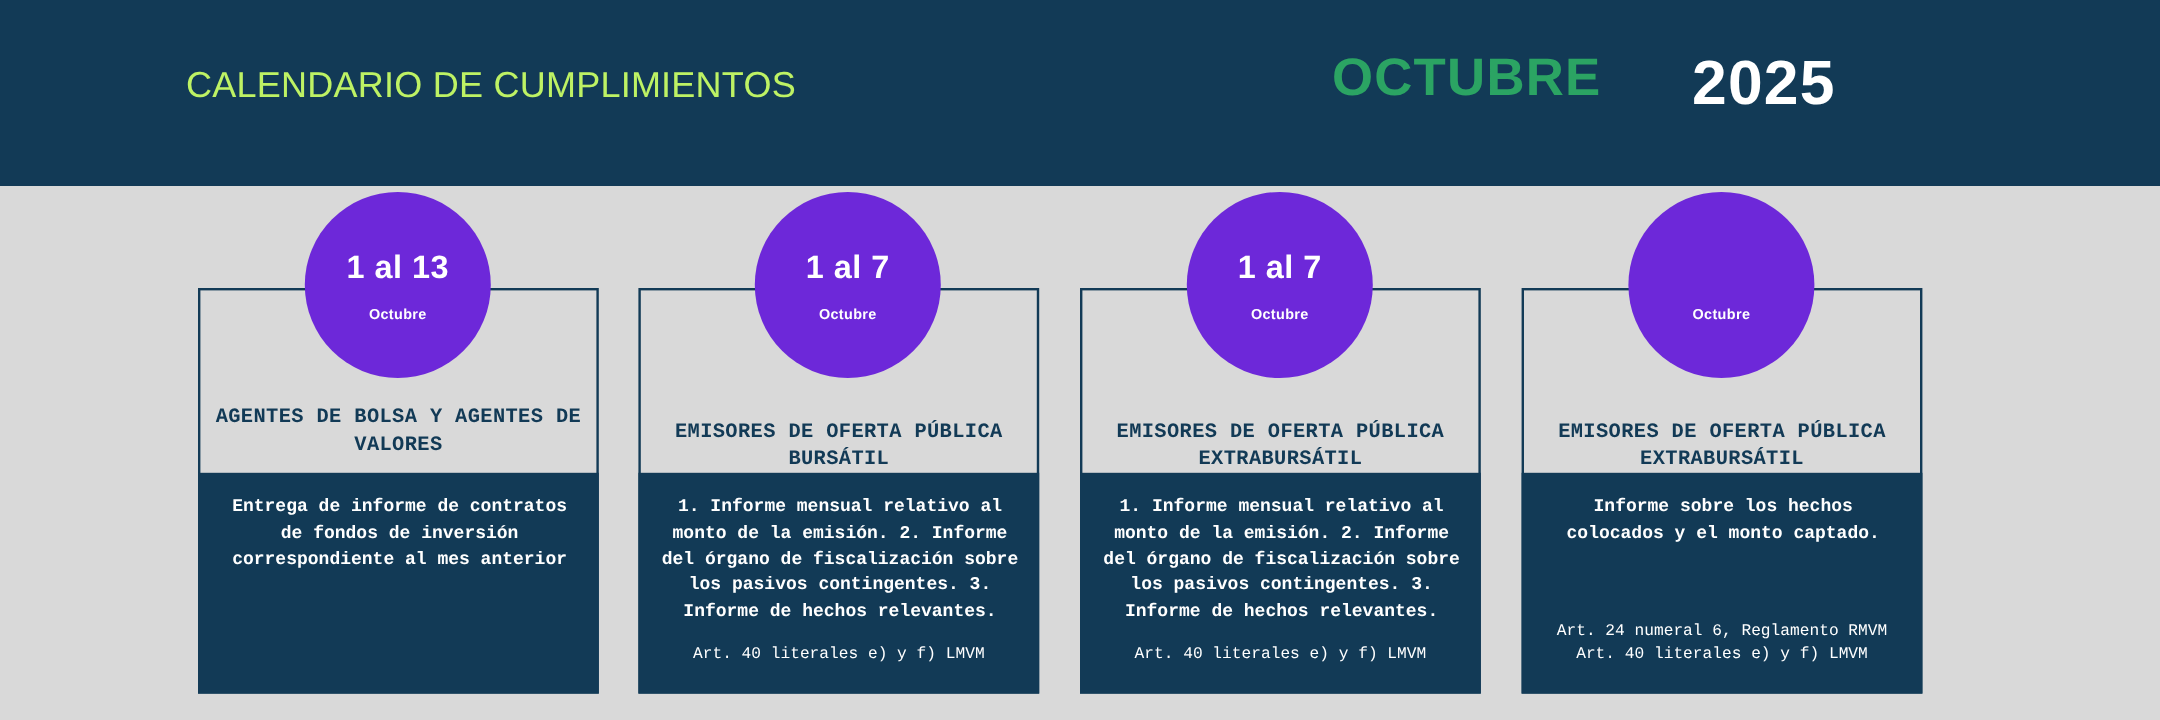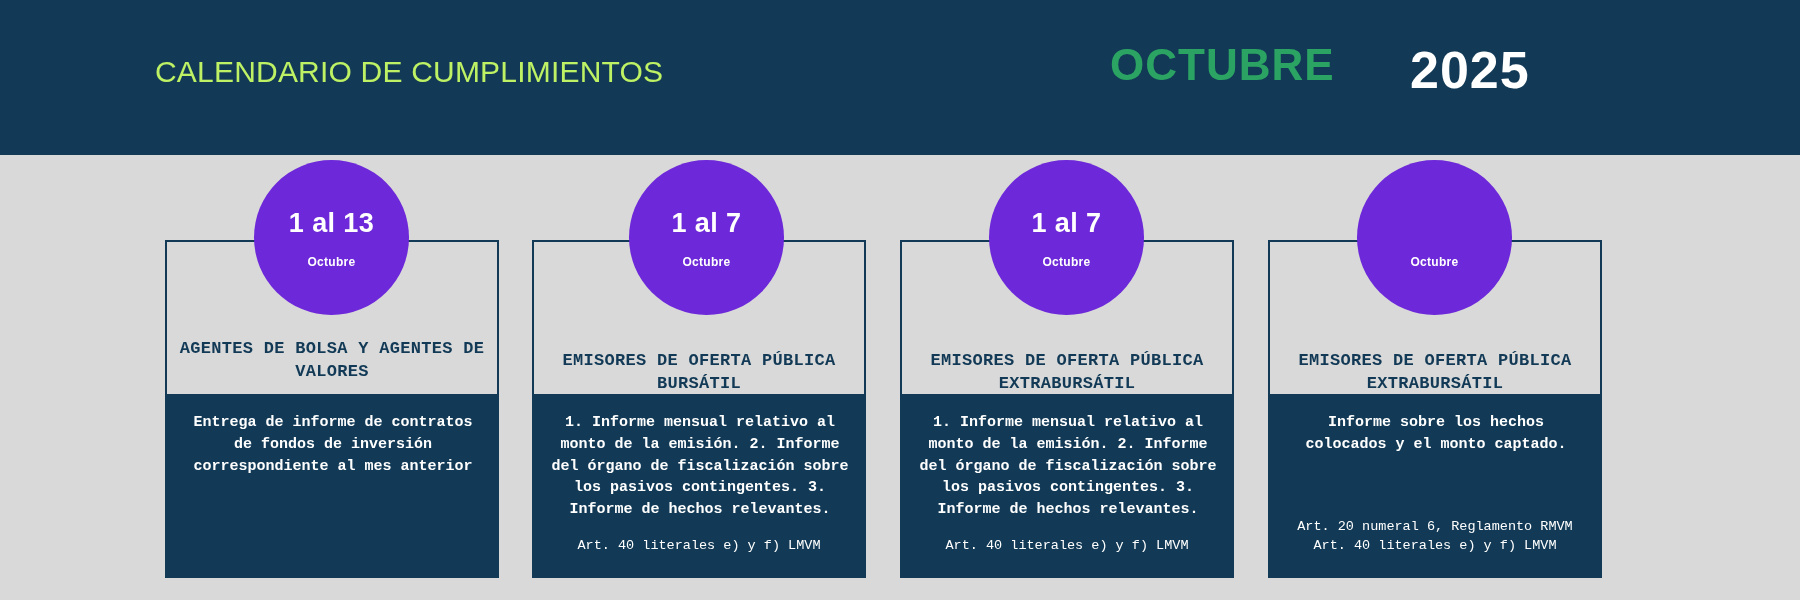--- a/index.html
+++ b/index.html
@@ -198,21 +198,21 @@
         <div class="card-ref">Art. 40 literales e) y f) LMVM</div>
       </div>
     </div>
 
     <div class="card card-3">
       <div class="card-upper">
         <div class="card-title tight">EMISORES DE OFERTA PÚBLICA EXTRABURSÁTIL</div>
       </div>
       <div class="card-lower">
         <div class="card-desc">Informe sobre los hechos colocados y el monto captado.</div>
-        <div class="card-ref">Art. 20 numeral 6, Reglamento RMVM Art. 40 literales e) y f) LMVM</div>
+        <div class="card-ref">Art. 24 numeral 6, Reglamento RMVM Art. 40 literales e) y f) LMVM</div>
       </div>
     </div>
 
     <div class="circle circle-0">
       <div class="circle-range">1 al 13</div>
       <div class="circle-month">Octubre</div>
     </div>
     <div class="circle circle-1">
       <div class="circle-range">1 al 7</div>
       <div class="circle-month">Octubre</div>

